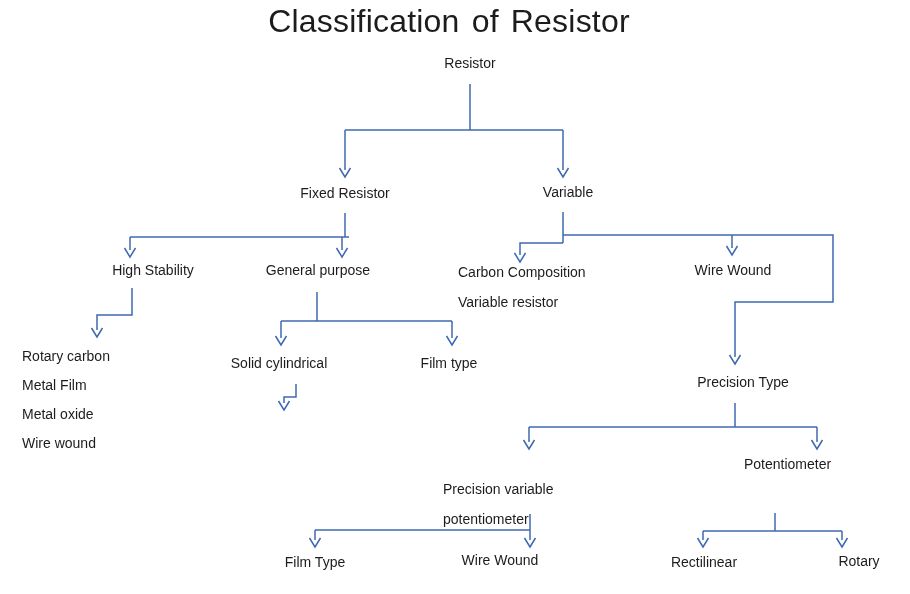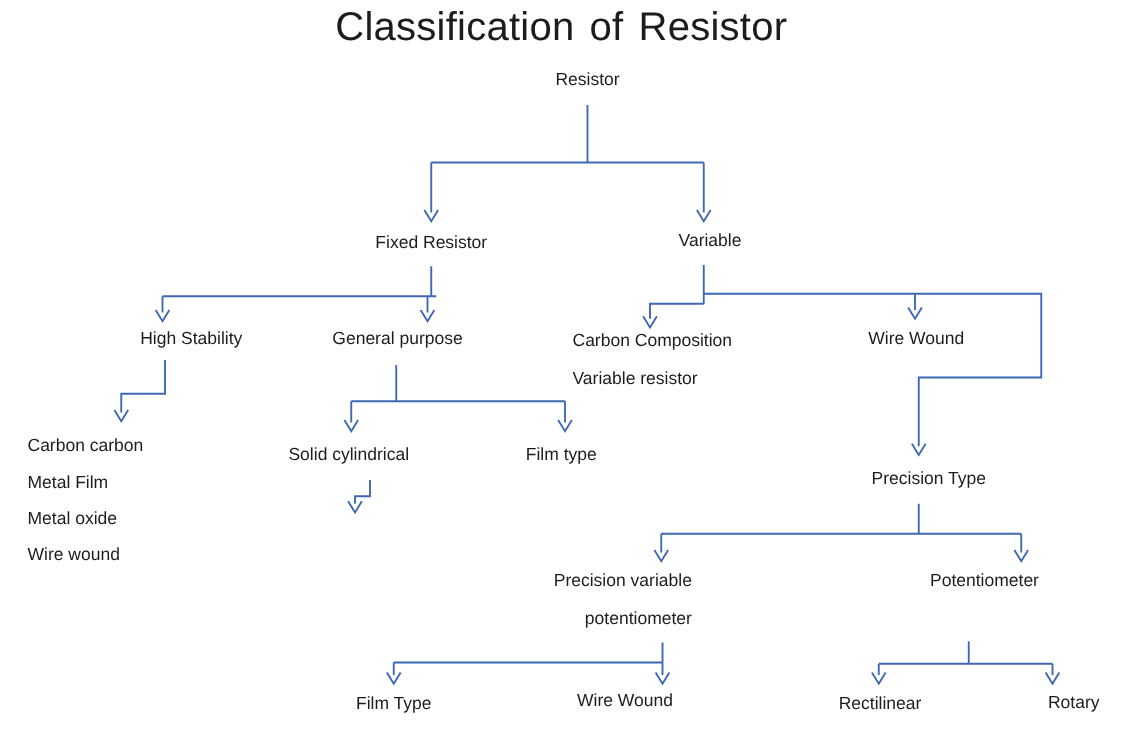--- a/index.html
+++ b/index.html
@@ -94,37 +94,37 @@
         <div class="node-line">General purpose</div>
       </div>
       <div class="node left" style="left: 443px; top: 257px; line-height: 30px; margin-left: 15px;">
         <div class="node-line">Carbon Composition</div>
         <div class="node-line">Variable resistor</div>
       </div>
       <div class="node center" style="left: 733px; top: 256px;">
         <div class="node-line">Wire Wound</div>
       </div>
       <div class="node left" style="left: 22px; top: 342px; line-height: 29px;">
-        <div class="node-line">Carbon carbon</div>
+        <div class="node-line">Rotary carbon</div>
         <div class="node-line">Metal Film</div>
         <div class="node-line">Metal oxide</div>
         <div class="node-line">Wire wound</div>
       </div>
       <div class="node center" style="left: 279px; top: 349px; text-align: right;">
         <div class="node-line">Solid cylindrical</div>
       </div>
       <div class="node center" style="left: 449px; top: 349px;">
         <div class="node-line">Film type</div>
       </div>
       <div class="node left" style="left: 178px; top: 412px; line-height: 29px;">
       </div>
       <div class="node center" style="left: 743px; top: 368px;">
         <div class="node-line">Precision Type</div>
       </div>
-      <div class="node left" style="left: 443px; top: 449px; line-height: 30px; text-align: right;">
+      <div class="node left" style="left: 443px; top: 474px; line-height: 30px;">
         <div class="node-line">Precision variable</div>
         <div class="node-line">potentiometer</div>
       </div>
       <div class="node left" style="left: 744px; top: 449px; line-height: 30px;">
         <div class="node-line">Potentiometer</div>
       </div>
       <div class="node center" style="left: 315px; top: 548px;">
         <div class="node-line">Film Type</div>
       </div>
       <div class="node center" style="left: 500px; top: 546px;">

